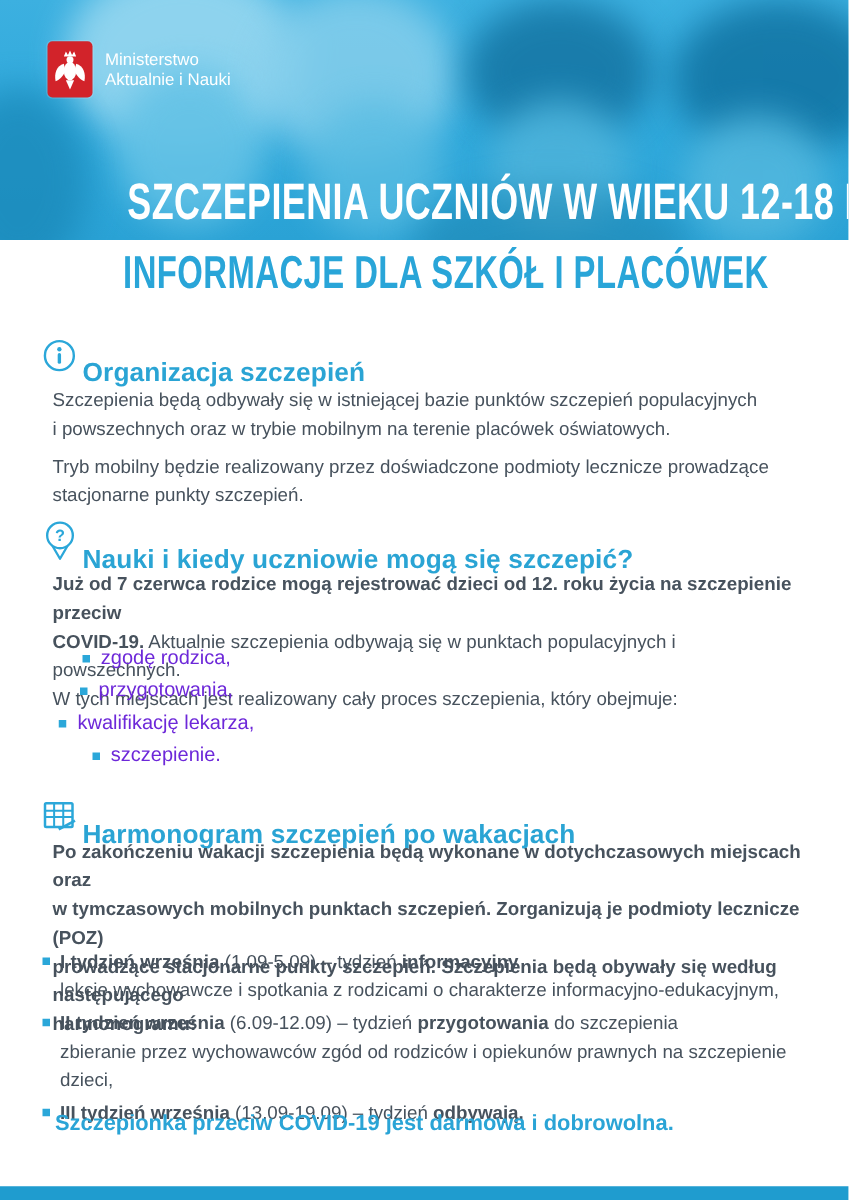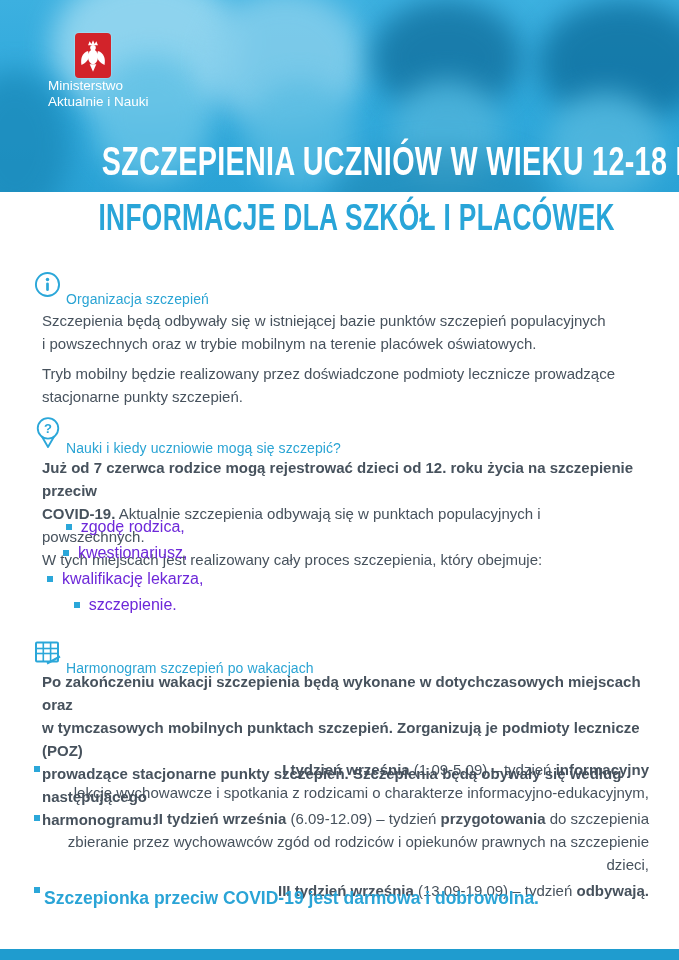--- a/index.html
+++ b/index.html
@@ -15,50 +15,50 @@
   .b3  { left:-40px; top:70px;  width:110px; height:150px; background:#1886b6; opacity:.7; }
   .b4  { left:205px; top:-10px; width:160px; height:140px; background:#86cfec; opacity:.85; }
   .b5  { left:245px; top:80px;  width:110px; height:110px; background:#58bce2; opacity:.8; }
   .b6  { left:372px; top:0px;   width:150px; height:115px; background:#12719f; opacity:.8; }
   .b7  { left:392px; top:80px;  width:110px; height:105px; background:#4db4dc; opacity:.9; }
   .b8  { left:538px; top:0px;   width:170px; height:125px; background:#0e6f9e; opacity:.8; }
   .b9  { left:548px; top:92px;  width:115px; height:105px; background:#51b7de; opacity:.9; }
   .b10 { left:330px; top:150px; width:220px; height:90px;  background:#1d82ad; opacity:.5; }
 
   
-  .logo { position:absolute; left:38px; top:33px; display:flex; align-items:center;flex-direction:column; }
+  .logo { position:absolute; left:38px; top:33px; display:flex; align-items:center; }
   .emblem { width:36px; height:45px; background:#d2232a; border-radius:4px;
             display:flex; align-items:center; justify-content:center;
             box-shadow:0 0 0 1px rgba(255,255,255,.15); }
   .ministry { margin-left:10px; color:#ffffff; font-size:13.5px; line-height:16px; font-weight:400; }
 
   .hero-title { position:absolute; left:0; top:137px; width:679px; text-align:center;
                 color:#ffffff; font-size:41px; line-height:48px; font-weight:700;
                 transform:scaleX(.70); letter-spacing:.5px; white-space:nowrap; }
 
   .subtitle { position:absolute; left:0; top:196px; width:679px; text-align:center;
               color:#29a5d8; font-size:37px; line-height:44px; font-weight:700;
               transform:scaleX(.71); letter-spacing:.5px; white-space:nowrap; }
 
   
   .sec-head { position:absolute; left:34px; display:flex; align-items:center; height:32px; }
   .sec-head .icon { width:30px; display:flex; justify-content:flex-start; }
-  .sec-head .txt { margin-left:2px; color:#2aa4d4; font-size:14px; font-weight:400; letter-spacing:.1px;margin-top:29px; }
+  .sec-head .txt { margin-left:2px; color:#2aa4d4; font-size:21px; font-weight:700; letter-spacing:.1px;margin-top:29px; }
 
   .para { position:absolute; left:42px; width:600px; color:#47525d;
           font-size:15px; line-height:23px; white-space:pre-line; }
   .b { font-weight:700; }
 
   .dotlist { position:absolute; left:47px; margin:0; padding:0; list-style:none; }
   .dotlist li { display:flex; align-items:center; height:16px; margin-bottom:10px;
                 color:#6d28d9; font-size:16px;justify-content:center; }
   .dotlist li::before { content:""; width:6px; height:6px; background:#2ba7d9;
                         margin-right:9px; flex:0 0 auto; }
 
-  .schedlist { position:absolute; left:34px; width:615px; margin:0; padding:0; list-style:none;text-align:right; }
+  .schedlist { position:absolute; left:34px; width:615px; margin:0; padding:0; list-style:none; }
   .schedlist li { position:relative; padding-left:14px; margin-bottom:3px;
                   color:#47525d; font-size:15px; line-height:23px; }
   .schedlist li::before { content:""; position:absolute; left:0; top:8px;
                           width:6px; height:6px; background:#2ba7d9; }
   .sched-line2:empty { display:none; }
   .sched-line2 { display:block; }
 
   .statement { position:absolute; left:44px; top:886px; color:#2aa4d6;
                font-size:17.5px; line-height:24px; font-weight:700;text-align:center; }
 
@@ -134,21 +134,21 @@
   </div>
   <div class="para" style="top:456px;"><span class="b">Już od 7 czerwca rodzice mogą rejestrować dzieci od 12. roku życia na szczepienie przeciw
 COVID-19.</span><span> Aktualnie szczepienia odbywają się w punktach populacyjnych i powszechnych.
 W tych miejscach jest realizowany cały proces szczepienia, który obejmuje:</span></div>
 
   <ul class="dotlist" style="top:519px;">
     <li>
         <span>zgodę rodzica,</span>
       </li>
     <li>
-        <span>kwestionariusz,</span>
+        <span>przygotowania,</span>
       </li>
     <li>
         <span>kwalifikację lekarza,</span>
       </li>
     <li>
         <span>szczepienie.</span>
       </li>
   </ul>
 
   <div class="sec-head" style="top:637px;text-align:center;">

